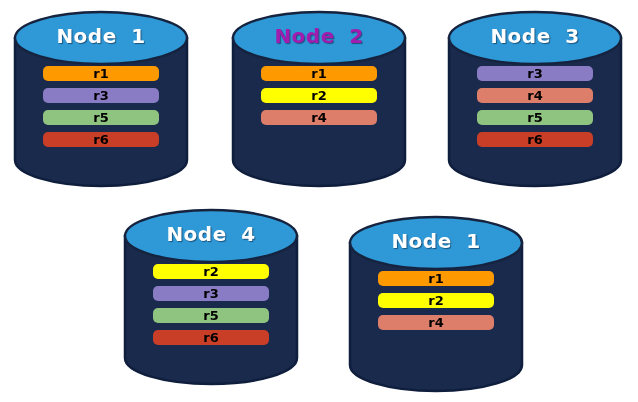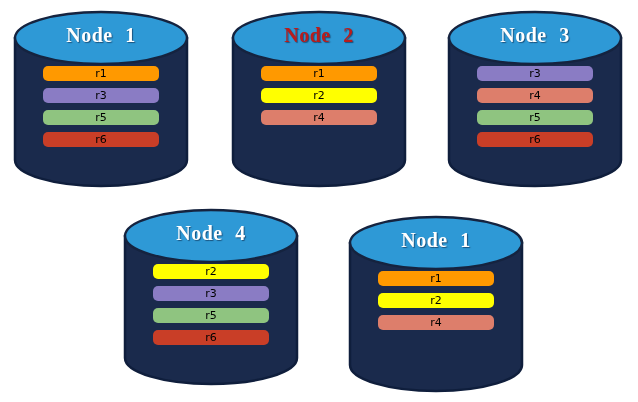--- a/index.html
+++ b/index.html
@@ -36,42 +36,41 @@
     top: 16px;
     left: 0;
     right: 0;
     text-align: center;
     font-size: 20px;
     font-weight: bold;
     word-spacing: 7px;
     letter-spacing: 0.5px;
     text-shadow: 1px 1px 1px rgba(10, 25, 55, 0.55);
     white-space: nowrap;
-    font-family: Liberation Serif, serif;
   }
   .bars {
     position: absolute;
     top: 58px;
     left: 50%;
     transform: translateX(-50%);
     width: 116px;
     display: flex;
     flex-direction: column;
     gap: 7px;
   }
   .bar {
     height: 15px;
     border-radius: 5px;
     display: flex;
     align-items: center;
     justify-content: center;
   }
   .bar-label {
-    font-size: 11px;
-    font-weight: normal;
+    font-size: 13px;
+    font-weight: bold;
     line-height: 15px;
   }
 </style>
 </head>
 <body style="background: rgb(255, 255, 255);">
 
 <div class="canvas" style="background: rgb(255, 255, 255);">
 
 <div class="node pos-0">
       <svg class="cyl" viewBox="0 0 178 182" preserveAspectRatio="none">
@@ -92,21 +91,21 @@
         <div class="bar" style="background: rgb(201, 62, 39);">
       <span class="bar-label" style="color: rgb(0, 0, 0);">r6</span>
     </div>
       </div>
     </div>
     <div class="node pos-1">
       <svg class="cyl" viewBox="0 0 178 182" preserveAspectRatio="none">
         <path d="M 3 30 L 3 152 A 86 26 0 0 0 175 152 L 175 30 Z" fill="#1A2A4C" stroke="#0F1E3C" stroke-width="2.5"></path>
         <ellipse cx="89" cy="30" rx="86" ry="26" fill="#2E99D6" stroke="#15233F" stroke-width="2.5"></ellipse>
       </svg>
-      <div class="node-title" style="color: #b91c1c;">Node 2</div>
+      <div class="node-title" style="color: #a21caf;">Node 2</div>
       <div class="bars">
         <div class="bar" style="background: rgb(255, 153, 0);">
       <span class="bar-label" style="color: rgb(0, 0, 0);">r1</span>
     </div>
         <div class="bar" style="background: rgb(255, 255, 0);">
       <span class="bar-label" style="color: rgb(0, 0, 0);">r2</span>
     </div>
         <div class="bar" style="background: rgb(221, 126, 107);">
       <span class="bar-label" style="color: rgb(0, 0, 0);">r4</span>
     </div>

